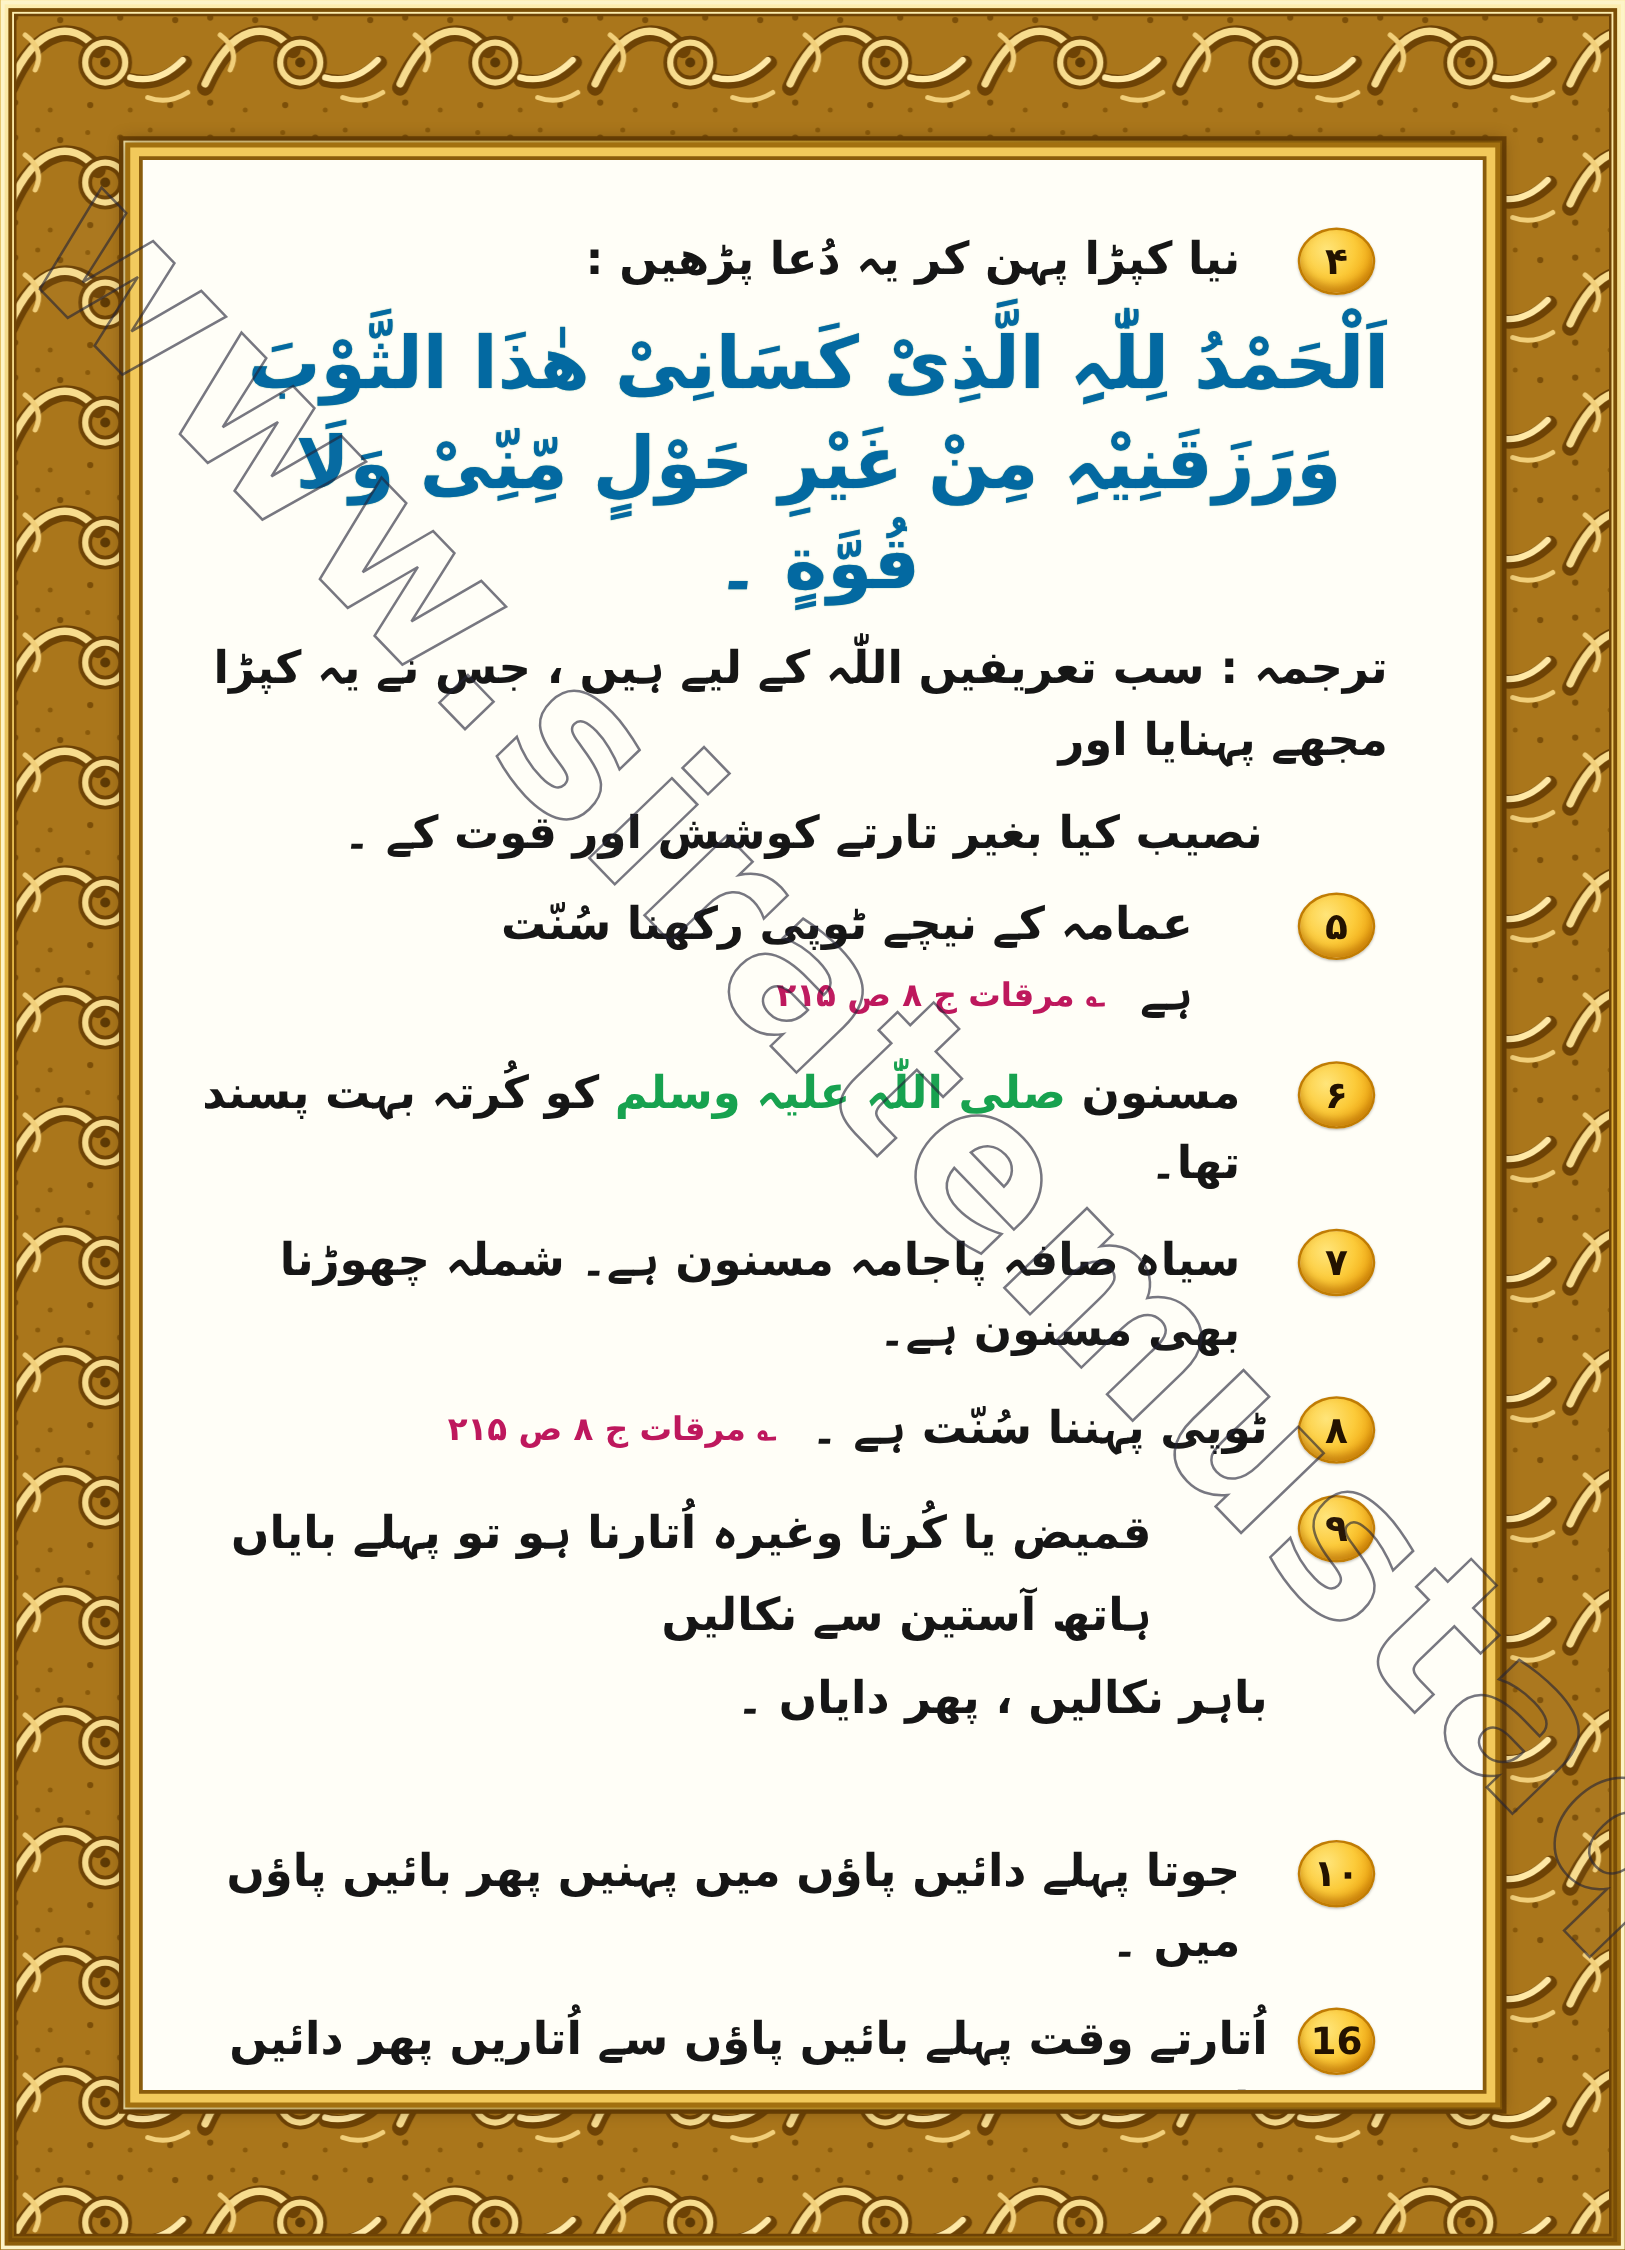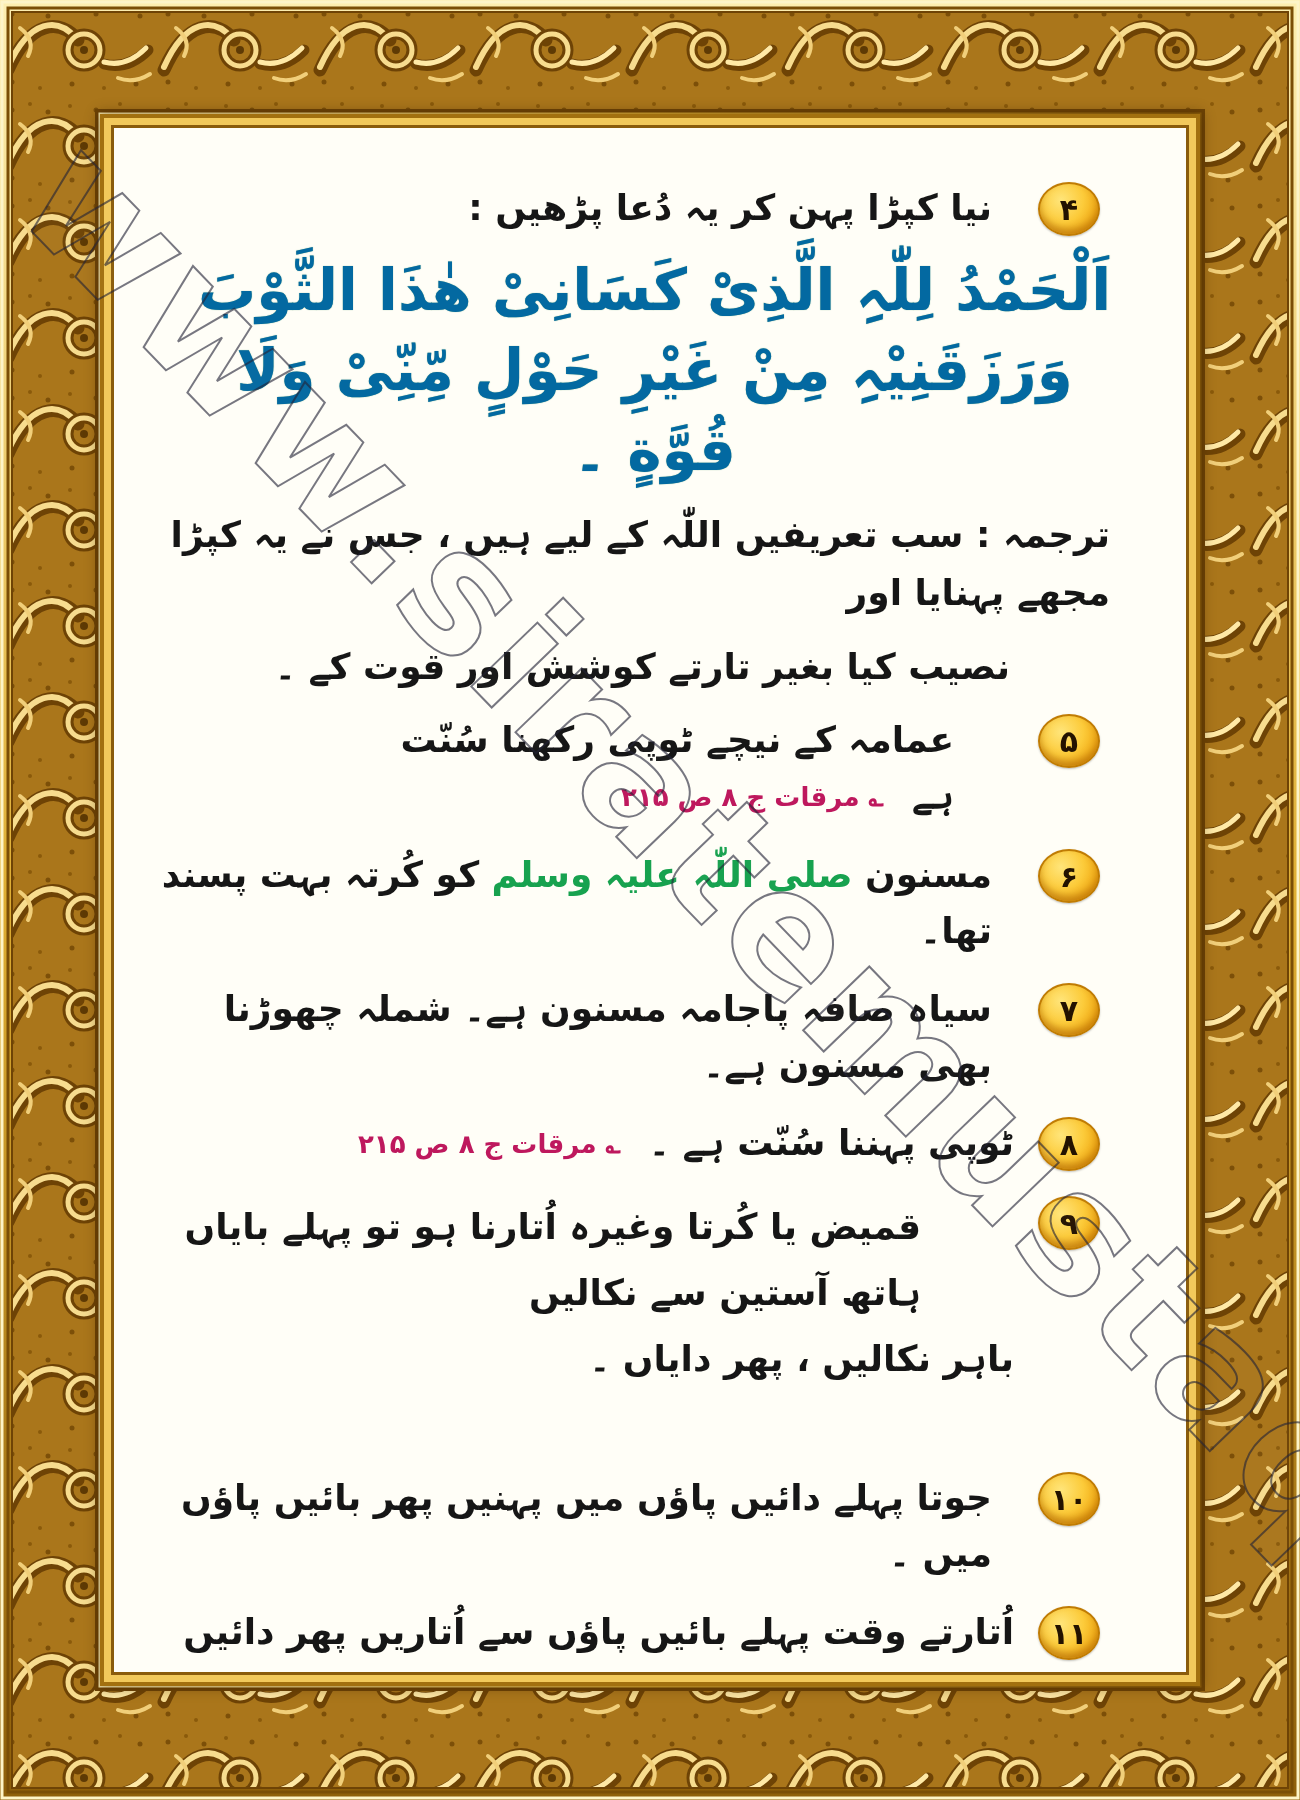--- a/index.html
+++ b/index.html
@@ -171,20 +171,20 @@
       <div class="utext indent-lg" style="line-height:66px;">قمیض یا کُرتا وغیرہ اُتارنا ہو تو پہلے بایاں ہاتھ آستین سے نکالیں</div>
       <div class="utext" style="line-height:66px;">باہر نکالیں ، پھر دایاں ۔</div>
     </div>
 
     <div class="row gap-big">
       <div class="badge">۱۰</div>
       <div class="utext indent-sm">جوتا پہلے دائیں پاؤں میں پہنیں پھر بائیں پاؤں میں ۔</div>
     </div>
 
     <div class="row">
-      <div class="badge">۱۱</div>
+      <div class="badge">16</div>
       <div class="utext">اُتارتے وقت پہلے بائیں پاؤں سے اُتاریں پھر دائیں پاؤں سے ۔</div>
     </div>
 
   </div>
 </div>
 
 <div class="watermark">www.siratemustaqeem.com</div>
 
 </body></html>

